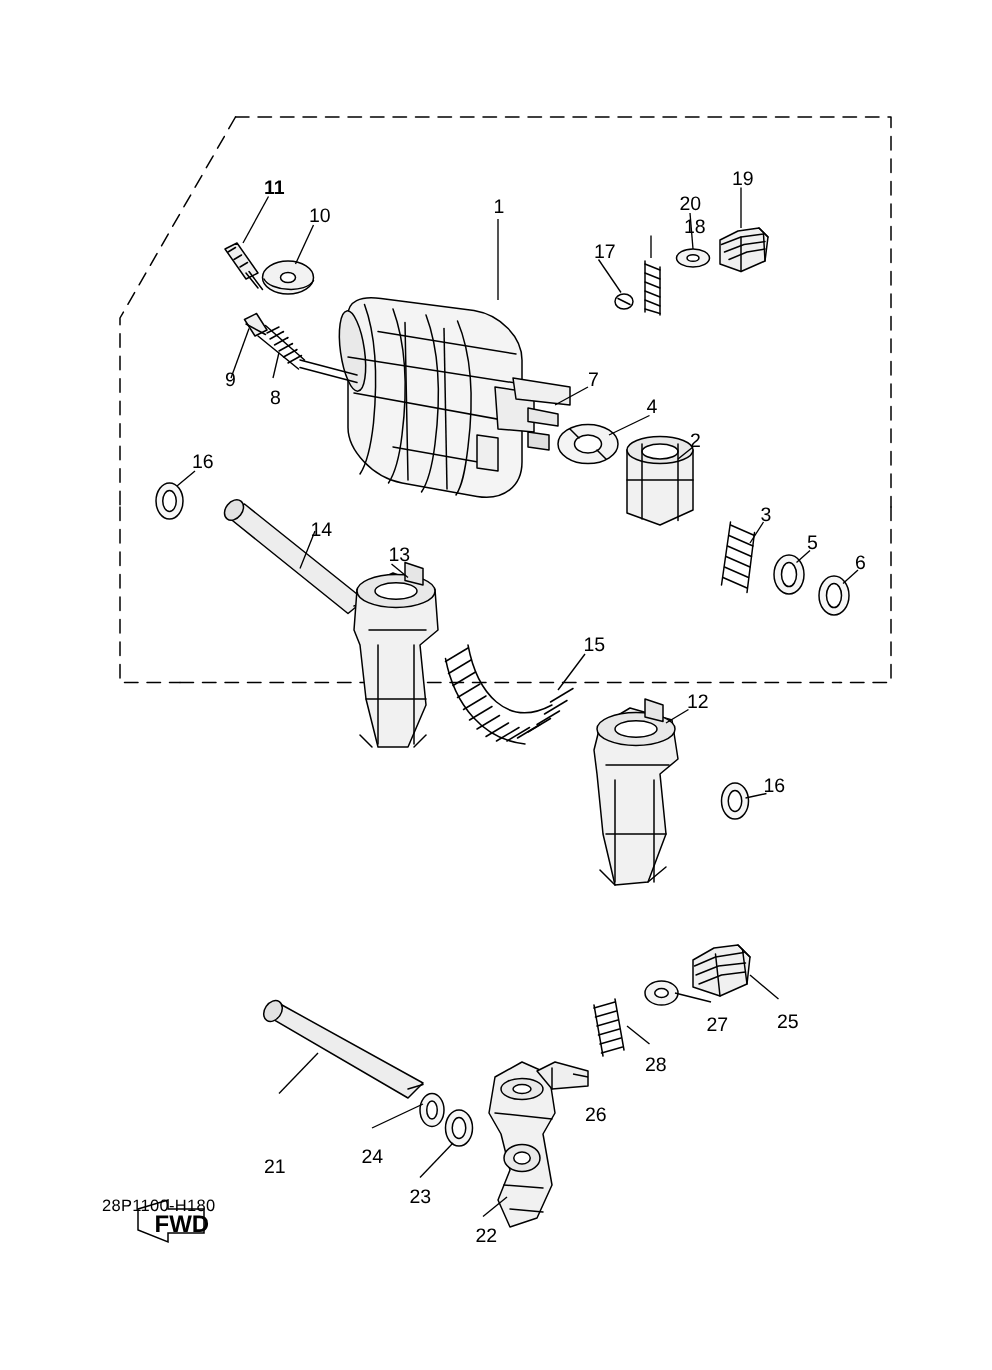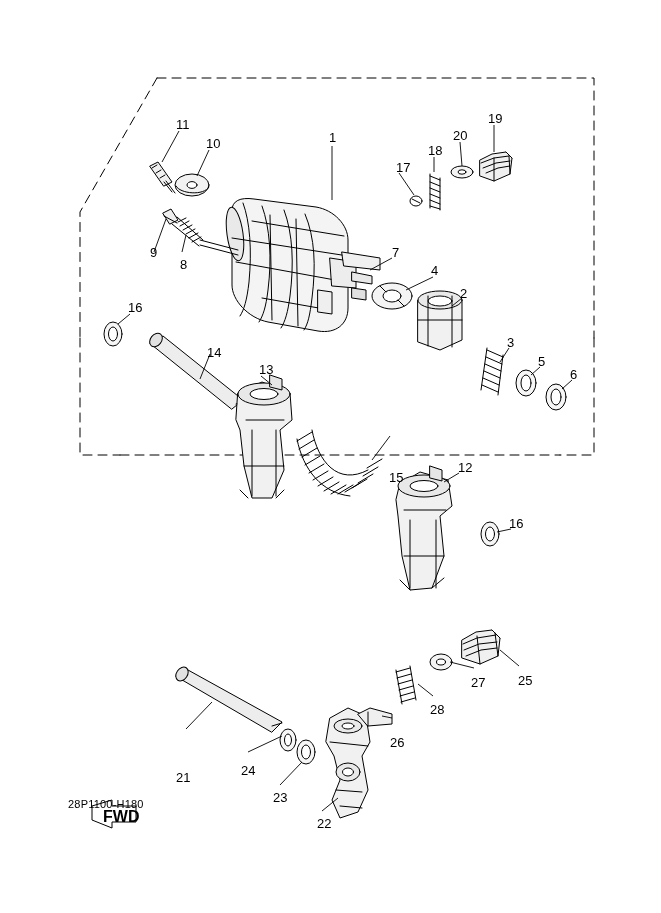--- a/index.html
+++ b/index.html
@@ -315,29 +315,29 @@
   <span class="callout" style="left:329px; top:131px;">1</span>
   <span class="callout" style="left:460px; top:287px;">2</span>
   <span class="callout" style="left:507px; top:336px;">3</span>
   <span class="callout" style="left:431px; top:264px;">4</span>
   <span class="callout" style="left:538px; top:355px;">5</span>
   <span class="callout" style="left:570px; top:368px;">6</span>
   <span class="callout" style="left:392px; top:246px;">7</span>
   <span class="callout" style="left:180px; top:258px;">8</span>
   <span class="callout" style="left:150px; top:246px;">9</span>
   <span class="callout" style="left:206px; top:137px;">10</span>
-  <span class="callout" style="left:176px; top:118px;">11</span>
+  <span class="callout" style="left:176px; top:118px;font-weight:bold;">11</span>
   <span class="callout" style="left:458px; top:461px;">12</span>
   <span class="callout" style="left:259px; top:363px;">13</span>
   <span class="callout" style="left:207px; top:346px;">14</span>
-  <span class="callout" style="left:389px; top:423px;margin-top:48px;">15</span>
+  <span class="callout" style="left:389px; top:423px;">15</span>
   <span class="callout" style="left:128px; top:301px;">16</span>
   <span class="callout" style="left:509px; top:517px;">16</span>
   <span class="callout" style="left:396px; top:161px;">17</span>
-  <span class="callout" style="left:428px; top:144px;">18</span>
+  <span class="callout" style="left:456px; top:144px;">18</span>
   <span class="callout" style="left:488px; top:112px;text-align:right;">19</span>
   <span class="callout" style="left:453px; top:129px;">20</span>
   <span class="callout" style="left:176px; top:735px;margin-top:36px;">21</span>
   <span class="callout" style="left:317px; top:817px;">22</span>
   <span class="callout" style="left:273px; top:791px;">23</span>
   <span class="callout" style="left:241px; top:746px;margin-top:18px;">24</span>
   <span class="callout" style="left:518px; top:674px;">25</span>
   <span class="callout" style="left:390px; top:724px;margin-top:12px;">26</span>
   <span class="callout" style="left:471px; top:676px;">27</span>
   <span class="callout" style="left:430px; top:703px;">28</span>

